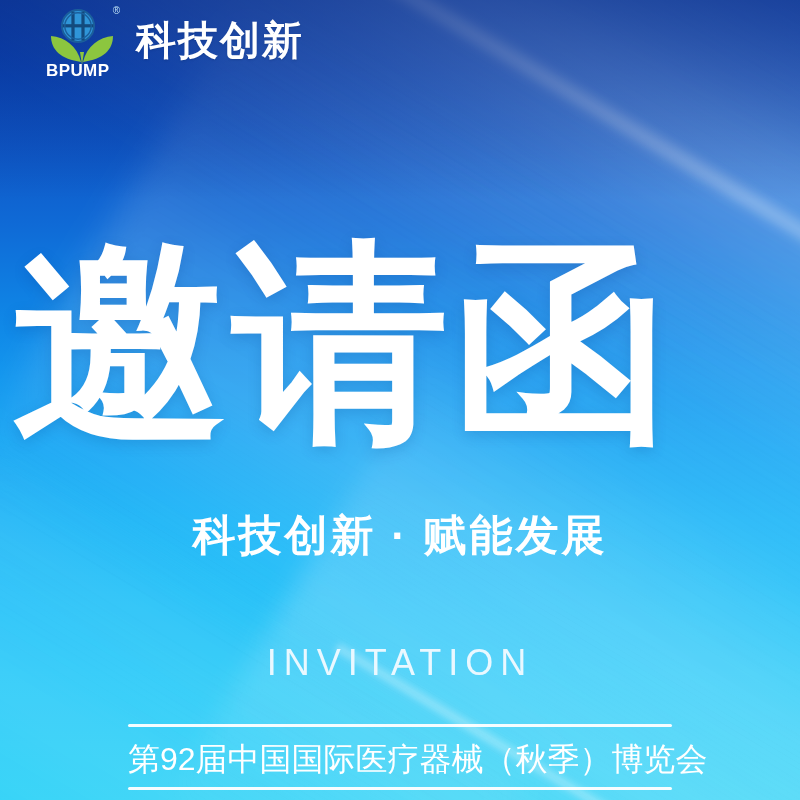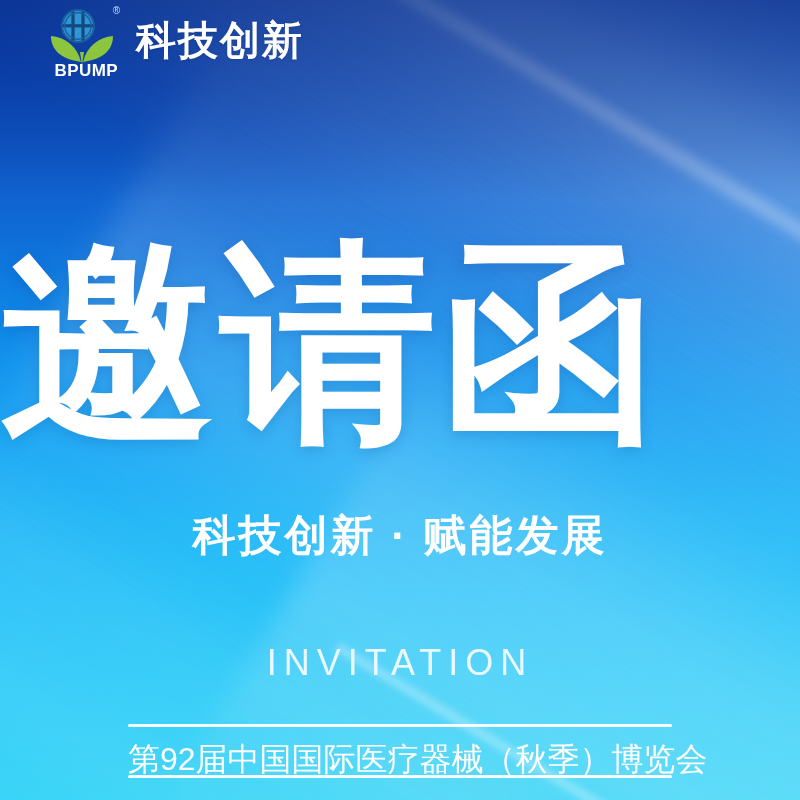--- a/index.html
+++ b/index.html
@@ -131,41 +131,41 @@
     position:absolute;
     top:0px; right:-2px;
     color:#bfe2f5;
     font-size:10px;
     line-height:1;
   }
   #logo-mark .bpump {
     position:absolute;
     left:0; top:56px;
     width:72px;
-    text-align:right;
+    text-align:left;
     color:#ffffff;
     font-size:17px;
     font-weight:bold;
     letter-spacing:0.4px;
     line-height:1;
   }
   #brand-name {
     color:#ffffff;
     font-size:40px;
     font-weight:bold;
     letter-spacing:2px;
     line-height:1;
     margin-top:-14px;
     text-shadow:0 1px 2px rgba(0,30,90,0.25);
   }
 
   
   #main-title {
     position:absolute;
-    top:236px; left:0; width:662px;
+    top:236px; left:12px; width:662px;
     text-align:center;
     color:#ffffff;
     font-size:215px;
     font-weight:bold;
     letter-spacing:6px;
     line-height:1;
     z-index:15;
     white-space:nowrap;
     text-shadow:0 4px 14px rgba(0,60,140,0.18);
   }
@@ -213,21 +213,21 @@
     opacity:0.95;
     border-radius:2px;
   }
   #event-name {
     color:#ffffff;
     font-size:32px;
     font-weight:400;
     letter-spacing:0px;
     line-height:1;
     text-align:left;
-    padding:16px 0 0 0;
+    padding:16px 0 12px 0;
     white-space:nowrap;
   }
 </style>
 </head>
 <body>
 
 <div id="poster">
 
   <div class="band band-a"></div>
   <div class="band band-b"></div>

